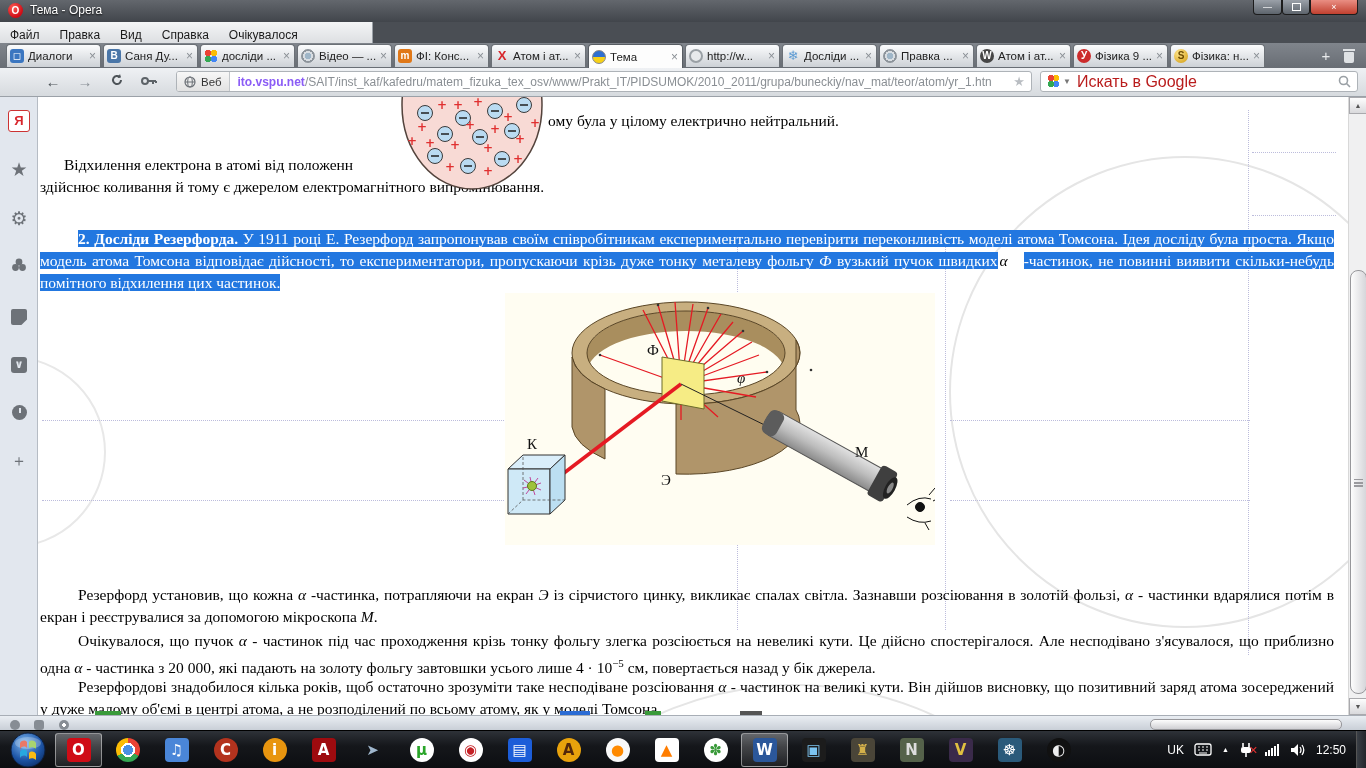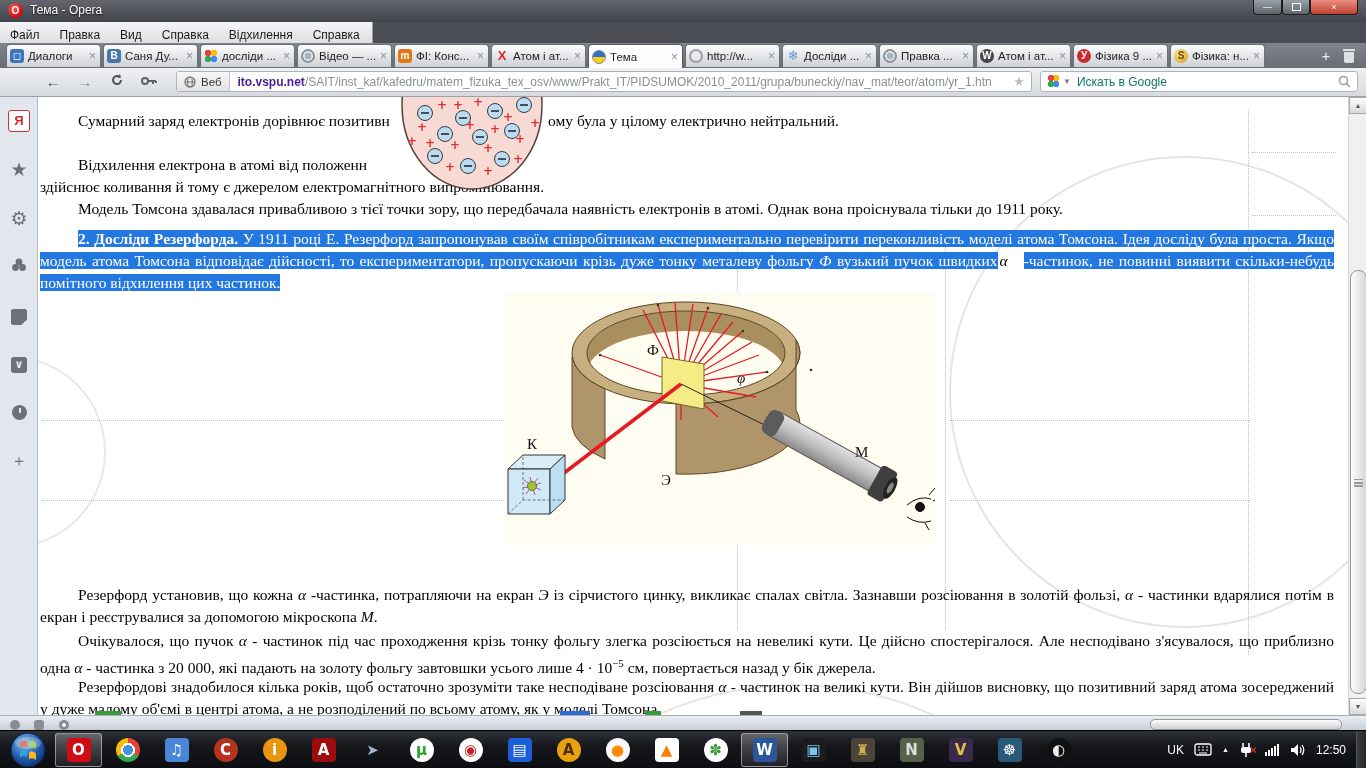--- a/index.html
+++ b/index.html
@@ -56,31 +56,31 @@
   #toolbar{position:absolute;left:0;top:68px;width:1366px;height:29px;
     background:linear-gradient(#eff1f4,#d6dade);border-bottom:1px solid #9ba1a8;box-sizing:border-box;}
   .navbtn{position:absolute;top:4px;width:22px;height:20px;color:#4d5358;font-size:15px;font-weight:bold;
     text-align:center;line-height:20px;}
   #url-field{position:absolute;left:176px;top:3px;width:856px;height:21px;background:#fff;
     border:1px solid #aeb3b8;border-radius:3px;box-sizing:border-box;display:flex;align-items:center;overflow:hidden;}
   #url-badge{height:100%;background:linear-gradient(#f7f7f7,#e2e2e2);border-right:1px solid #c2c6ca;
     display:flex;align-items:center;padding:0 7px;font-size:11.5px;color:#333;}
   #url-badge svg{margin-right:5px;}
   #url-text{font-size:12px;color:#8a8f94;margin-left:8px;white-space:nowrap;overflow:hidden;flex:1;}
-  #url-text b{color:#4c1d95;font-weight:bold;}
+  #url-text b{color:#8b5cf6;font-weight:bold;}
   #star-icon{color:#b9bdc2;font-size:13px;padding:0 6px;}
   #search-field{position:absolute;left:1040px;top:3px;width:318px;height:21px;background:#fff;
     border:1px solid #aeb3b8;border-radius:3px;box-sizing:border-box;display:flex;align-items:center;}
   #search-field .gicon{width:13px;height:13px;margin-left:6px;border-radius:0;background:
      radial-gradient(circle at 4px 3px,#ea4335 0 3px,transparent 3px),
      radial-gradient(circle at 9px 3px,#fbbc05 0 3px,transparent 3px),
      radial-gradient(circle at 4px 9px,#34a853 0 3px,transparent 3px),
      radial-gradient(circle at 9px 9px,#4285f4 0 3px,transparent 3px);}
   #search-field .caret{font-size:8px;color:#777;margin:0 6px 0 3px;}
-  #search-placeholder{flex:1;font-size:12px;color:#0f766e;}
+  #search-placeholder{flex:1;font-size:16px;color:#b91c1c;}
   
   #content{position:absolute;left:0;top:97px;width:1348px;height:618px;background:#fff;overflow:hidden;
     font-family:"Liberation Serif","DejaVu Serif",serif;font-size:15.5px;color:#000;}
   #sidebar{position:absolute;left:0;top:0;width:38px;height:618px;background:#e2e7ee;border-right:1px solid #b6bcc4;box-sizing:border-box;}
   .sb-item{position:absolute;left:7px;width:24px;height:24px;color:#6d7278;font-size:19px;text-align:center;line-height:24px;}
   .ya-badge{width:20px;height:20px;margin:2px auto;background:#fff;border:1px solid #c33;border-radius:3px;
     color:#d8262c;font-size:13px;font-weight:bold;line-height:19px;font-family:"Liberation Sans",sans-serif;}
   .note-sq{width:16px;height:16px;margin:4px auto;background:#6d7278;border-radius:2px;
     clip-path:polygon(0 0,100% 0,100% 65%,65% 100%,0 100%);}
   .vbox{width:16px;height:16px;margin:4px auto;background:#6d7278;border-radius:3px;color:#e2e7ee;
@@ -139,21 +139,21 @@
 
   <div id="titlebar">
     <div class="oicon">O</div>
     <div class="ttext">Тема - Opera</div>
     <div class="wbtn" id="btn-min">—</div>
     <div class="wbtn" id="btn-restore"><span class="rest-sq"></span></div>
     <div class="wbtn" id="btn-close">×</div>
   </div>
 
   <div id="menubar">
-    <div id="menustrip"><span class="menu-item">Файл</span><span class="menu-item">Правка</span><span class="menu-item">Вид</span><span class="menu-item">Справка</span><span class="menu-item">Відхилення</span><span class="menu-item">Справка</span></div>
+    <div id="menustrip"><span class="menu-item">Файл</span><span class="menu-item">Правка</span><span class="menu-item">Вид</span><span class="menu-item">Справка</span><span class="menu-item">Очікувалося</span><span class="menu-item">Справка</span></div>
   </div>
 
   <div id="tabbar">
     <div id="tab-strip">
         <div class="tab">
           <span class="fav fav-dialog">◻</span>
           <span class="tlabel">Диалоги</span>
           <span class="tclose">×</span>
         </div>
         <div class="tab">
@@ -297,25 +297,23 @@
         </div>
       <div class="sb-item" style="top:256px">
           <div class="vbox">∨</div>
         </div>
       <div class="sb-item" style="top:304px">
           <div class="clockc"></div>
         </div>
       <div class="sb-item" style="top:352px;font-size:16px">＋</div>
     </div>
 
-    <div class="line" style="left:78px;top:15px">Сумарний заряд електронів дорівнює позитивн</div>
     <div class="line" style="left:548px;top:15px">ому була у цілому електрично нейтральний.</div>
-    <div class="line" style="left:78px;top:59px">Відхилення електрона в атомі від положенн</div>
+    <div class="line" style="left:64px;top:59px">Відхилення електрона в атомі від положенн</div>
     <div class="line" style="left:40px;top:81px">здійснює коливання й тому є джерелом електромагнітного випромінювання.</div>
-    <div class="line" style="left:78px;top:103px">Модель Томсона здавалася привабливою з тієї точки зору, що передбачала наявність електронів в атомі. Однак вона проіснувала тільки до 1911 року.</div>
 
     <svg style="position:absolute;left:400px;top:0" width="146" height="97" viewBox="0 0 146 97">
       <ellipse cx="72" cy="8" rx="70" ry="84" fill="#f8dad5" stroke="#53433c" stroke-width="1.5"></ellipse>
       <g>
         <g fill="#badbf2" stroke="#3a3a3a">
           <circle cx="25" cy="16" r="7.5"></circle>
             <circle cx="63" cy="21" r="7.5"></circle>
             <circle cx="95" cy="14" r="7.5"></circle>
           <circle cx="124" cy="8" r="7.5"></circle>
             <circle cx="45" cy="37" r="7.5"></circle>

